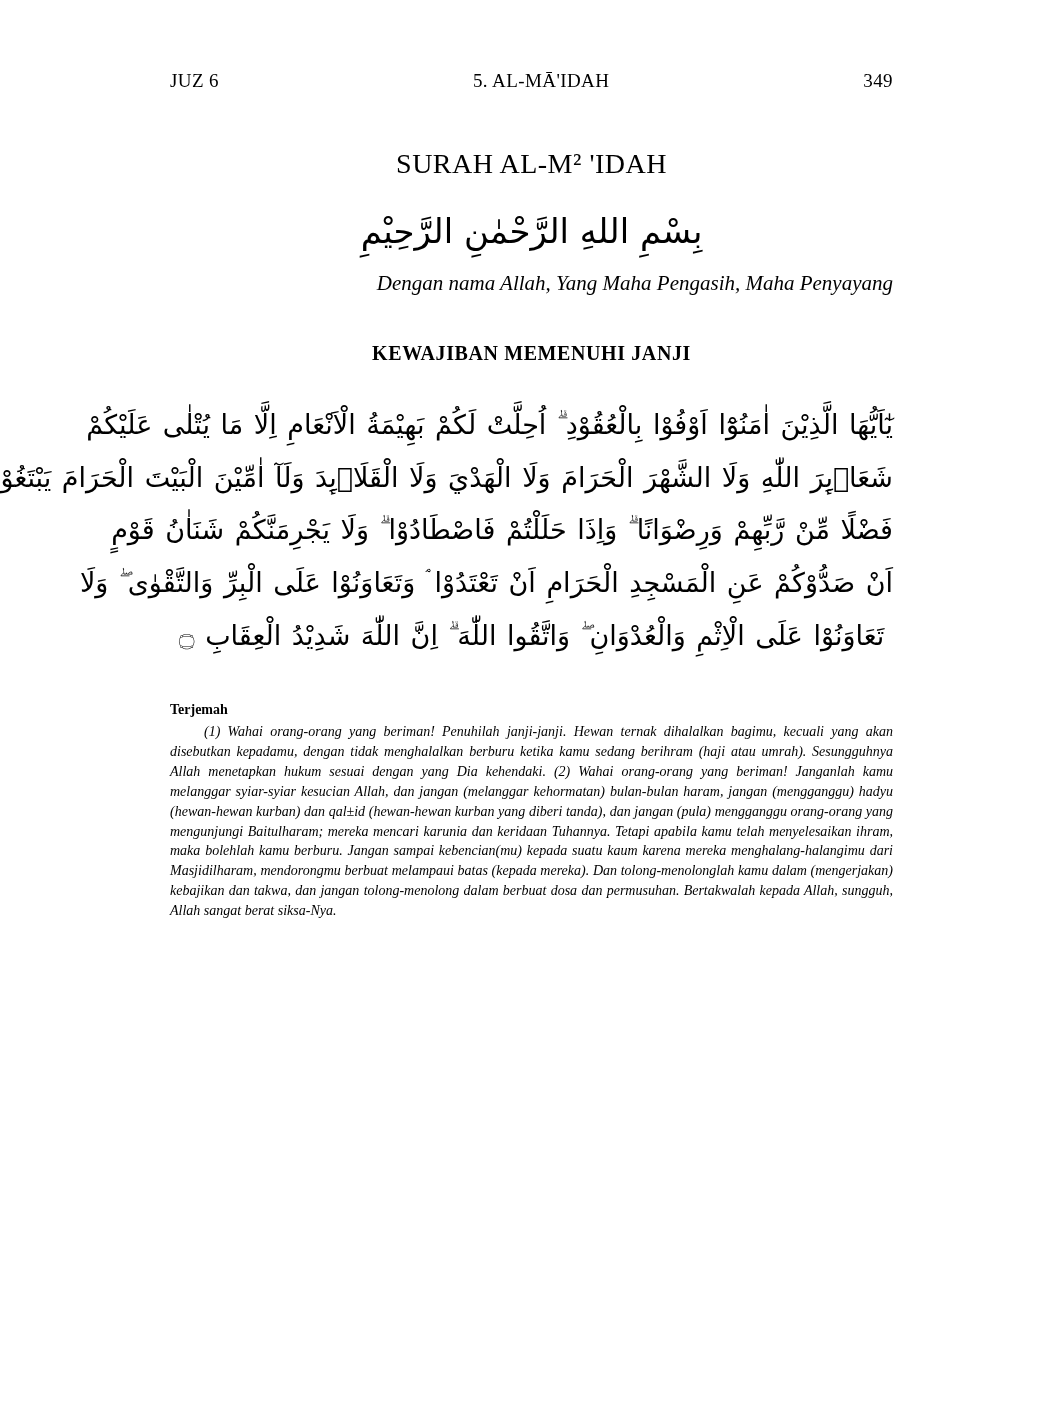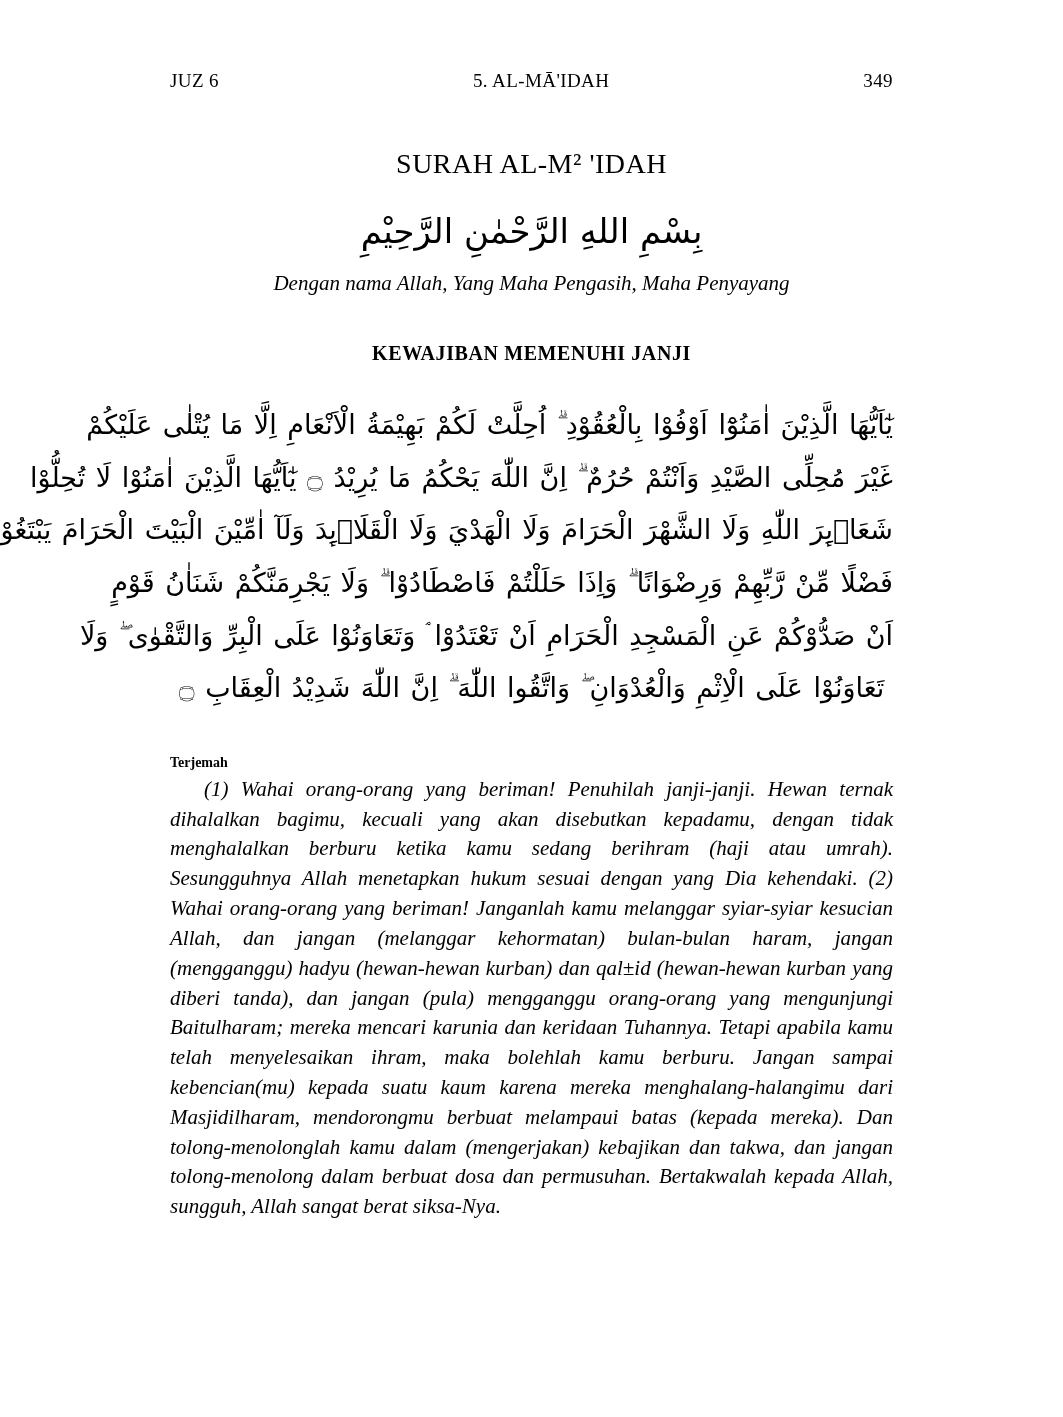--- a/index.html
+++ b/index.html
@@ -47,21 +47,21 @@
   
   .basmalah {
     text-align: center;
     font-family: "DejaVu Sans", sans-serif;
     font-size: 34px;
     direction: rtl;
     line-height: 1.5;
     margin: 0 0 14px 0;
   }
   .basmalah-translation {
-    text-align: center;
+    text-align: right;
     font-style: italic;
     font-size: 21px;
     margin: 0 0 46px 0;
   }
   
   .section-heading {
     text-align: center;
     font-weight: bold;
     font-size: 20px;
     letter-spacing: 0.6px;
@@ -83,21 +83,21 @@
     white-space: nowrap;
   }
   
   .terjemah-label {
     font-weight: bold;
     font-size: 14px;
     margin: 0 0 4px 0;
   }
   .terjemah-body {
     font-style: italic;
-    font-size: 21px;
+    font-size: 14px;
     line-height: 1.42;
     text-align: justify;
     text-justify: inter-word;
     margin: 0;
     text-indent: 34px;
   }
 </style>
 </head>
 <body>
 
@@ -112,21 +112,20 @@
   <h1 class="surah-title">SURAH AL-M² 'IDAH</h1>
 
   <div class="basmalah">بِسْمِ اللهِ الرَّحْمٰنِ الرَّحِيْمِ</div>
 
   <div class="basmalah-translation">Dengan nama Allah, Yang Maha Pengasih, Maha Penyayang</div>
 
   <h2 class="section-heading">KEWAJIBAN MEMENUHI JANJI</h2>
 
   <div class="arabic-block">
     <span class="arabic-line">يٰٓاَيُّهَا الَّذِيْنَ اٰمَنُوْٓا اَوْفُوْا بِالْعُقُوْدِ ۗ اُحِلَّتْ لَكُمْ بَهِيْمَةُ الْاَنْعَامِ اِلَّا مَا يُتْلٰى عَلَيْكُمْ</span>
-    <span class="arabic-line">غَيْرَ مُحِلِّى الصَّيْدِ وَاَنْتُمْ حُرُمٌ ۗ اِنَّ اللّٰهَ يَحْكُمُ مَا يُرِيْدُ ۝ يٰٓاَيُّهَا الَّذِيْنَ اٰمَنُوْا لَا تُحِلُّوْا</span>
     <span class="arabic-line">شَعَاۤىِٕرَ اللّٰهِ وَلَا الشَّهْرَ الْحَرَامَ وَلَا الْهَدْيَ وَلَا الْقَلَاۤىِٕدَ وَلَآ اٰمِّيْنَ الْبَيْتَ الْحَرَامَ يَبْتَغُوْنَ</span>
     <span class="arabic-line">فَضْلًا مِّنْ رَّبِّهِمْ وَرِضْوَانًا ۗ وَاِذَا حَلَلْتُمْ فَاصْطَادُوْا ۗ وَلَا يَجْرِمَنَّكُمْ شَنَاٰنُ قَوْمٍ</span>
     <span class="arabic-line">اَنْ صَدُّوْكُمْ عَنِ الْمَسْجِدِ الْحَرَامِ اَنْ تَعْتَدُوْا ۘ وَتَعَاوَنُوْا عَلَى الْبِرِّ وَالتَّقْوٰى ۖ وَلَا</span>
     <span class="arabic-line">تَعَاوَنُوْا عَلَى الْاِثْمِ وَالْعُدْوَانِ ۖ وَاتَّقُوا اللّٰهَ ۗ اِنَّ اللّٰهَ شَدِيْدُ الْعِقَابِ ۝</span>
   </div>
 
   <div class="terjemah-label">Terjemah</div>
   <p class="terjemah-body">(1) Wahai orang-orang yang beriman! Penuhilah janji-janji. Hewan ternak dihalalkan bagimu, kecuali yang akan disebutkan kepadamu, dengan tidak menghalalkan berburu ketika kamu sedang berihram (haji atau umrah). Sesungguhnya Allah menetapkan hukum sesuai dengan yang Dia kehendaki. (2) Wahai orang-orang yang beriman! Janganlah kamu melanggar syiar-syiar kesucian Allah, dan jangan (melanggar kehormatan) bulan-bulan haram, jangan (mengganggu) hadyu (hewan-hewan kurban) dan qal±id (hewan-hewan kurban yang diberi tanda), dan jangan (pula) mengganggu orang-orang yang mengunjungi Baitulharam; mereka mencari karunia dan keridaan Tuhannya. Tetapi apabila kamu telah menyelesaikan ihram, maka bolehlah kamu berburu. Jangan sampai kebencian(mu) kepada suatu kaum karena mereka menghalang-halangimu dari Masjidilharam, mendorongmu berbuat melampaui batas (kepada mereka). Dan tolong-menolonglah kamu dalam (mengerjakan) kebajikan dan takwa, dan jangan tolong-menolong dalam berbuat dosa dan permusuhan. Bertakwalah kepada Allah, sungguh, Allah sangat berat siksa-Nya.</p>
 
 </div>

